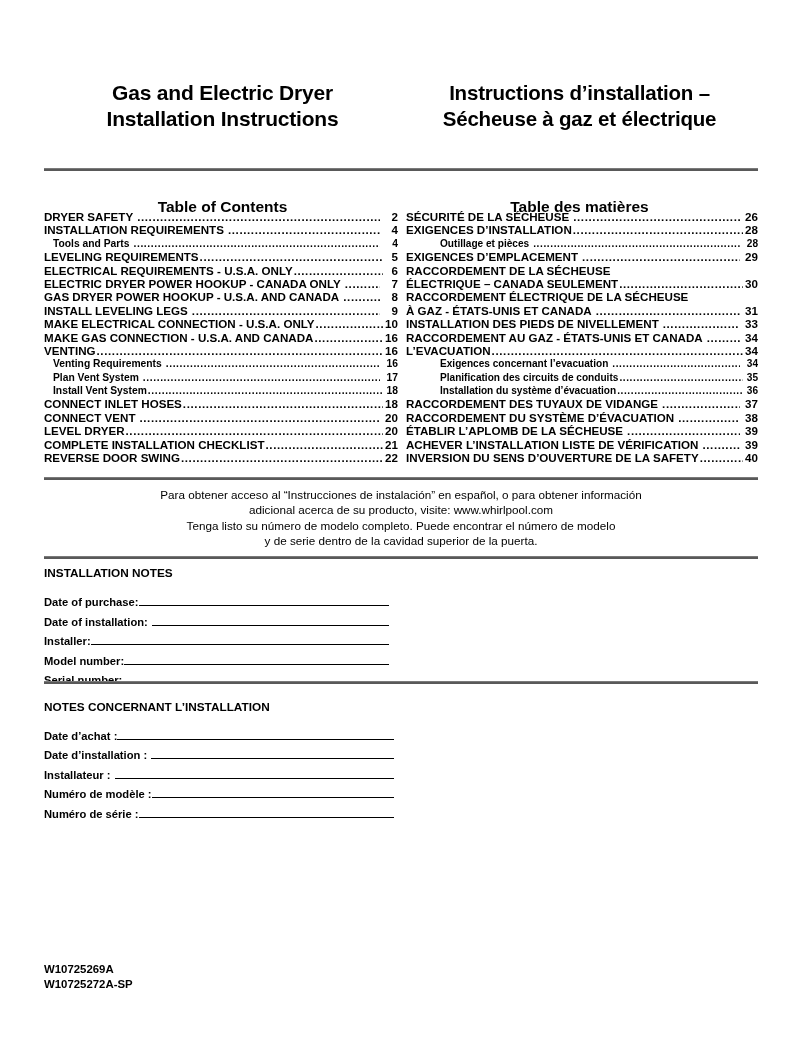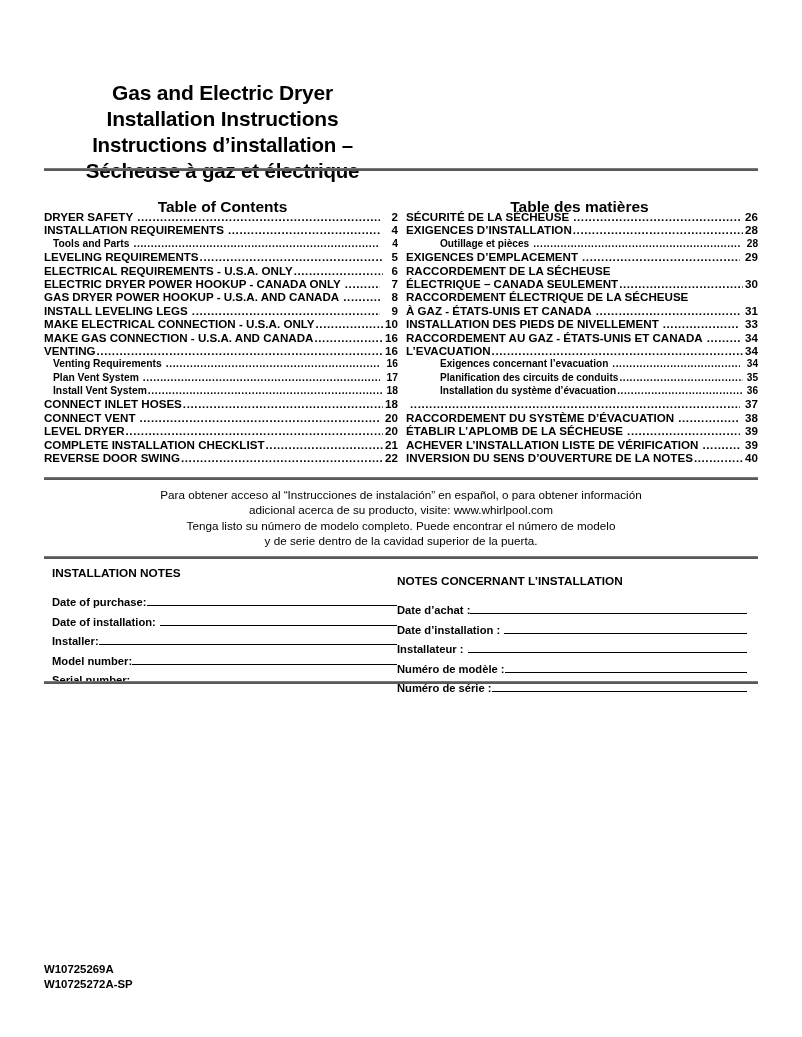--- a/index.html
+++ b/index.html
@@ -22,21 +22,21 @@
     height: 1037px;
   }
 
   
   .titles {
     position: absolute;
     left: 44px;
     top: 80px;
     width: 714px;
     display: flex;
-    flex-direction: column;
+    flex-direction: row;
   }
   .title-col {
     width: 50%;
     text-align: center;
     font-weight: bold;
     font-size: 21px;
     line-height: 26px;
     letter-spacing: -0.2px;
   }
   .title-col .tl {
@@ -131,25 +131,26 @@
     top: 487px;
     width: 714px;
     text-align: center;
     font-size: 11.7px;
     line-height: 15.4px;
   }
 
   
   .notes-wrap {
     position: absolute;
-    left: 52px;
+    left: 44px;
     top: 566px;
     width: 714px;
     display: flex;
     justify-content: flex-start;
+    flex-direction: column;
   }
   .notes-col { width: 345px; }
   .notes-col.right { width: 350px; margin-top: 8px; }
   .notes-head {
     font-weight: bold;
     font-size: 11.8px;
     margin-bottom: 14px;
   }
   .field-row {
     display: flex;
@@ -359,40 +360,41 @@
           <span class="toc-label">Planification des circuits de conduits</span>
           <span class="toc-dots"></span>
           <span class="toc-page">35</span>
         </div>
         <div class="toc-line sub2">
           <span class="toc-label">Installation du système d’évacuation</span>
           <span class="toc-dots"></span>
           <span class="toc-page">36</span>
         </div>
         <div class="toc-line">
+          <span class="toc-label">RACCORDEMENT DES TUYAUX DE VIDANGE</span>
           <span class="toc-dots gap"></span>
           <span class="toc-page sp">37</span>
         </div>
         <div class="toc-line">
           <span class="toc-label">RACCORDEMENT DU SYSTÈME D’ÉVACUATION</span>
           <span class="toc-dots gap"></span>
           <span class="toc-page sp">38</span>
         </div>
         <div class="toc-line">
           <span class="toc-label">ÉTABLIR L’APLOMB DE LA SÉCHEUSE</span>
           <span class="toc-dots gap"></span>
           <span class="toc-page sp">39</span>
         </div>
         <div class="toc-line">
           <span class="toc-label">ACHEVER L’INSTALLATION LISTE DE VÉRIFICATION</span>
           <span class="toc-dots gap"></span>
           <span class="toc-page sp">39</span>
         </div>
         <div class="toc-line">
-          <span class="toc-label">INVERSION DU SENS D’OUVERTURE DE LA NOTES</span>
+          <span class="toc-label">INVERSION DU SENS D’OUVERTURE DE LA SAFETY</span>
           <span class="toc-dots"></span>
           <span class="toc-page">40</span>
         </div>
       </div>
   </div>
 
   <div class="rule" id="rule-mid"></div>
 
   <div class="note-es">
     <div>Para obtener acceso al “Instrucciones de instalación” en español, o para obtener información</div>

